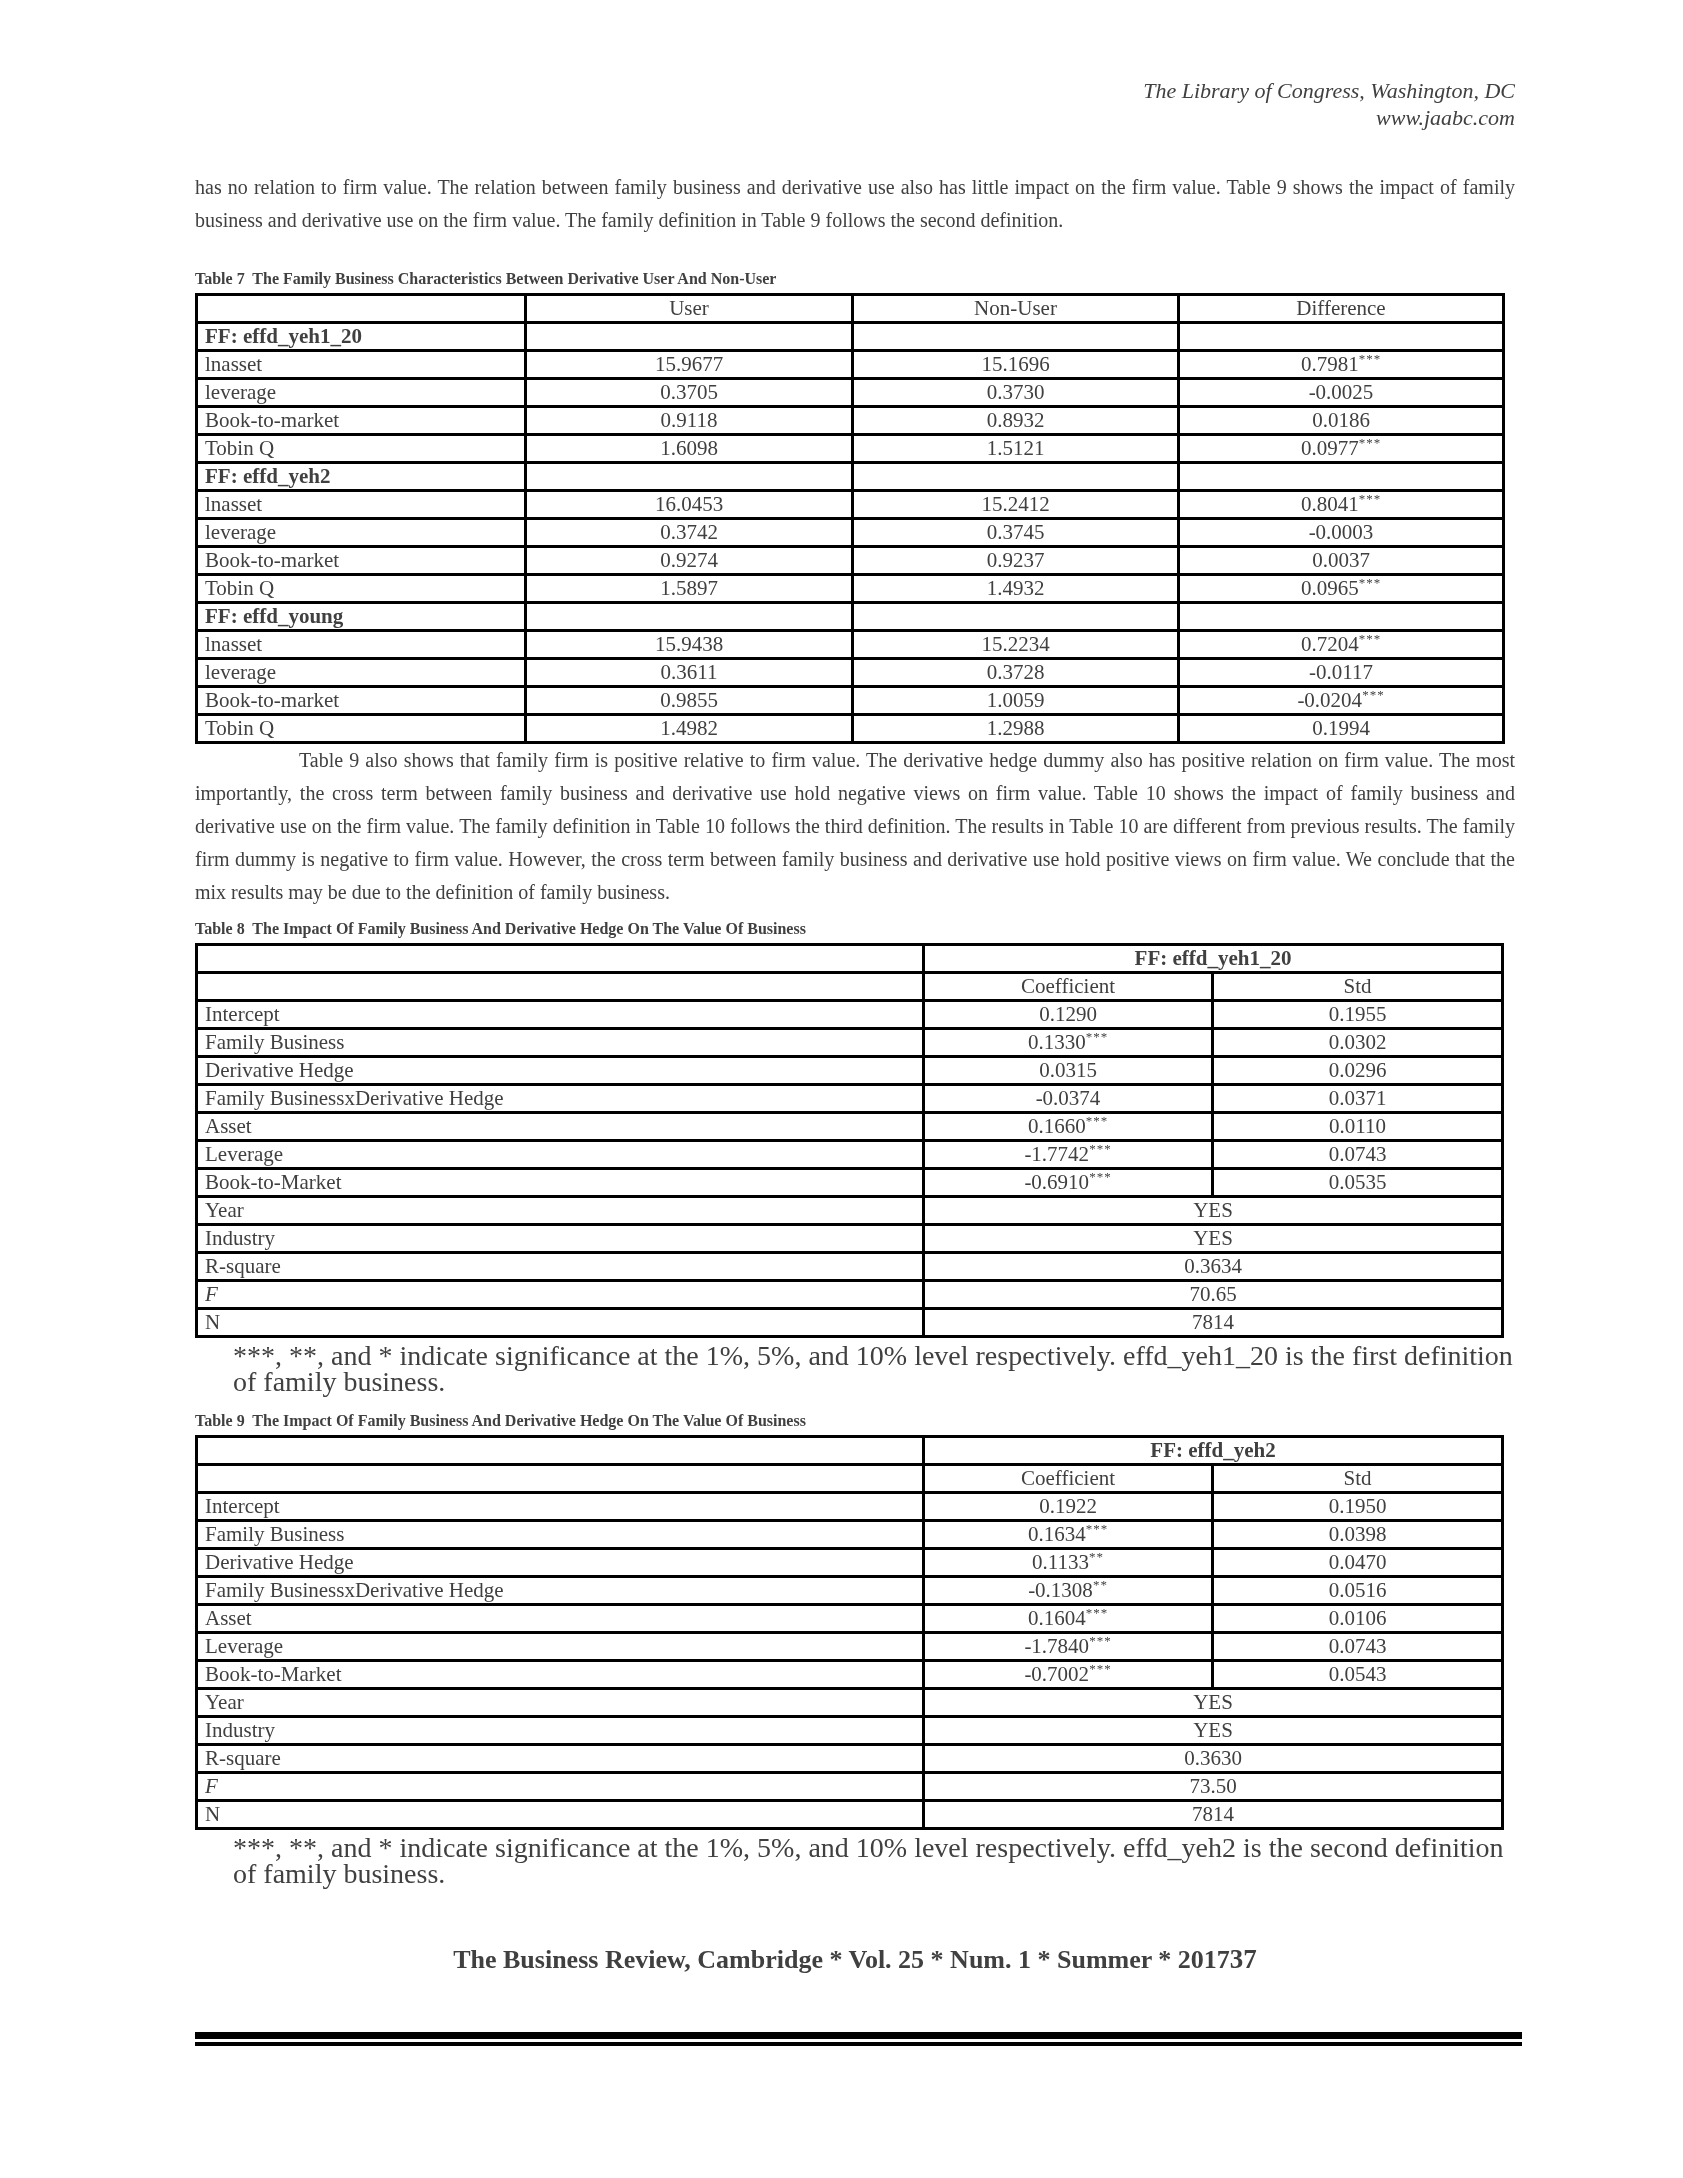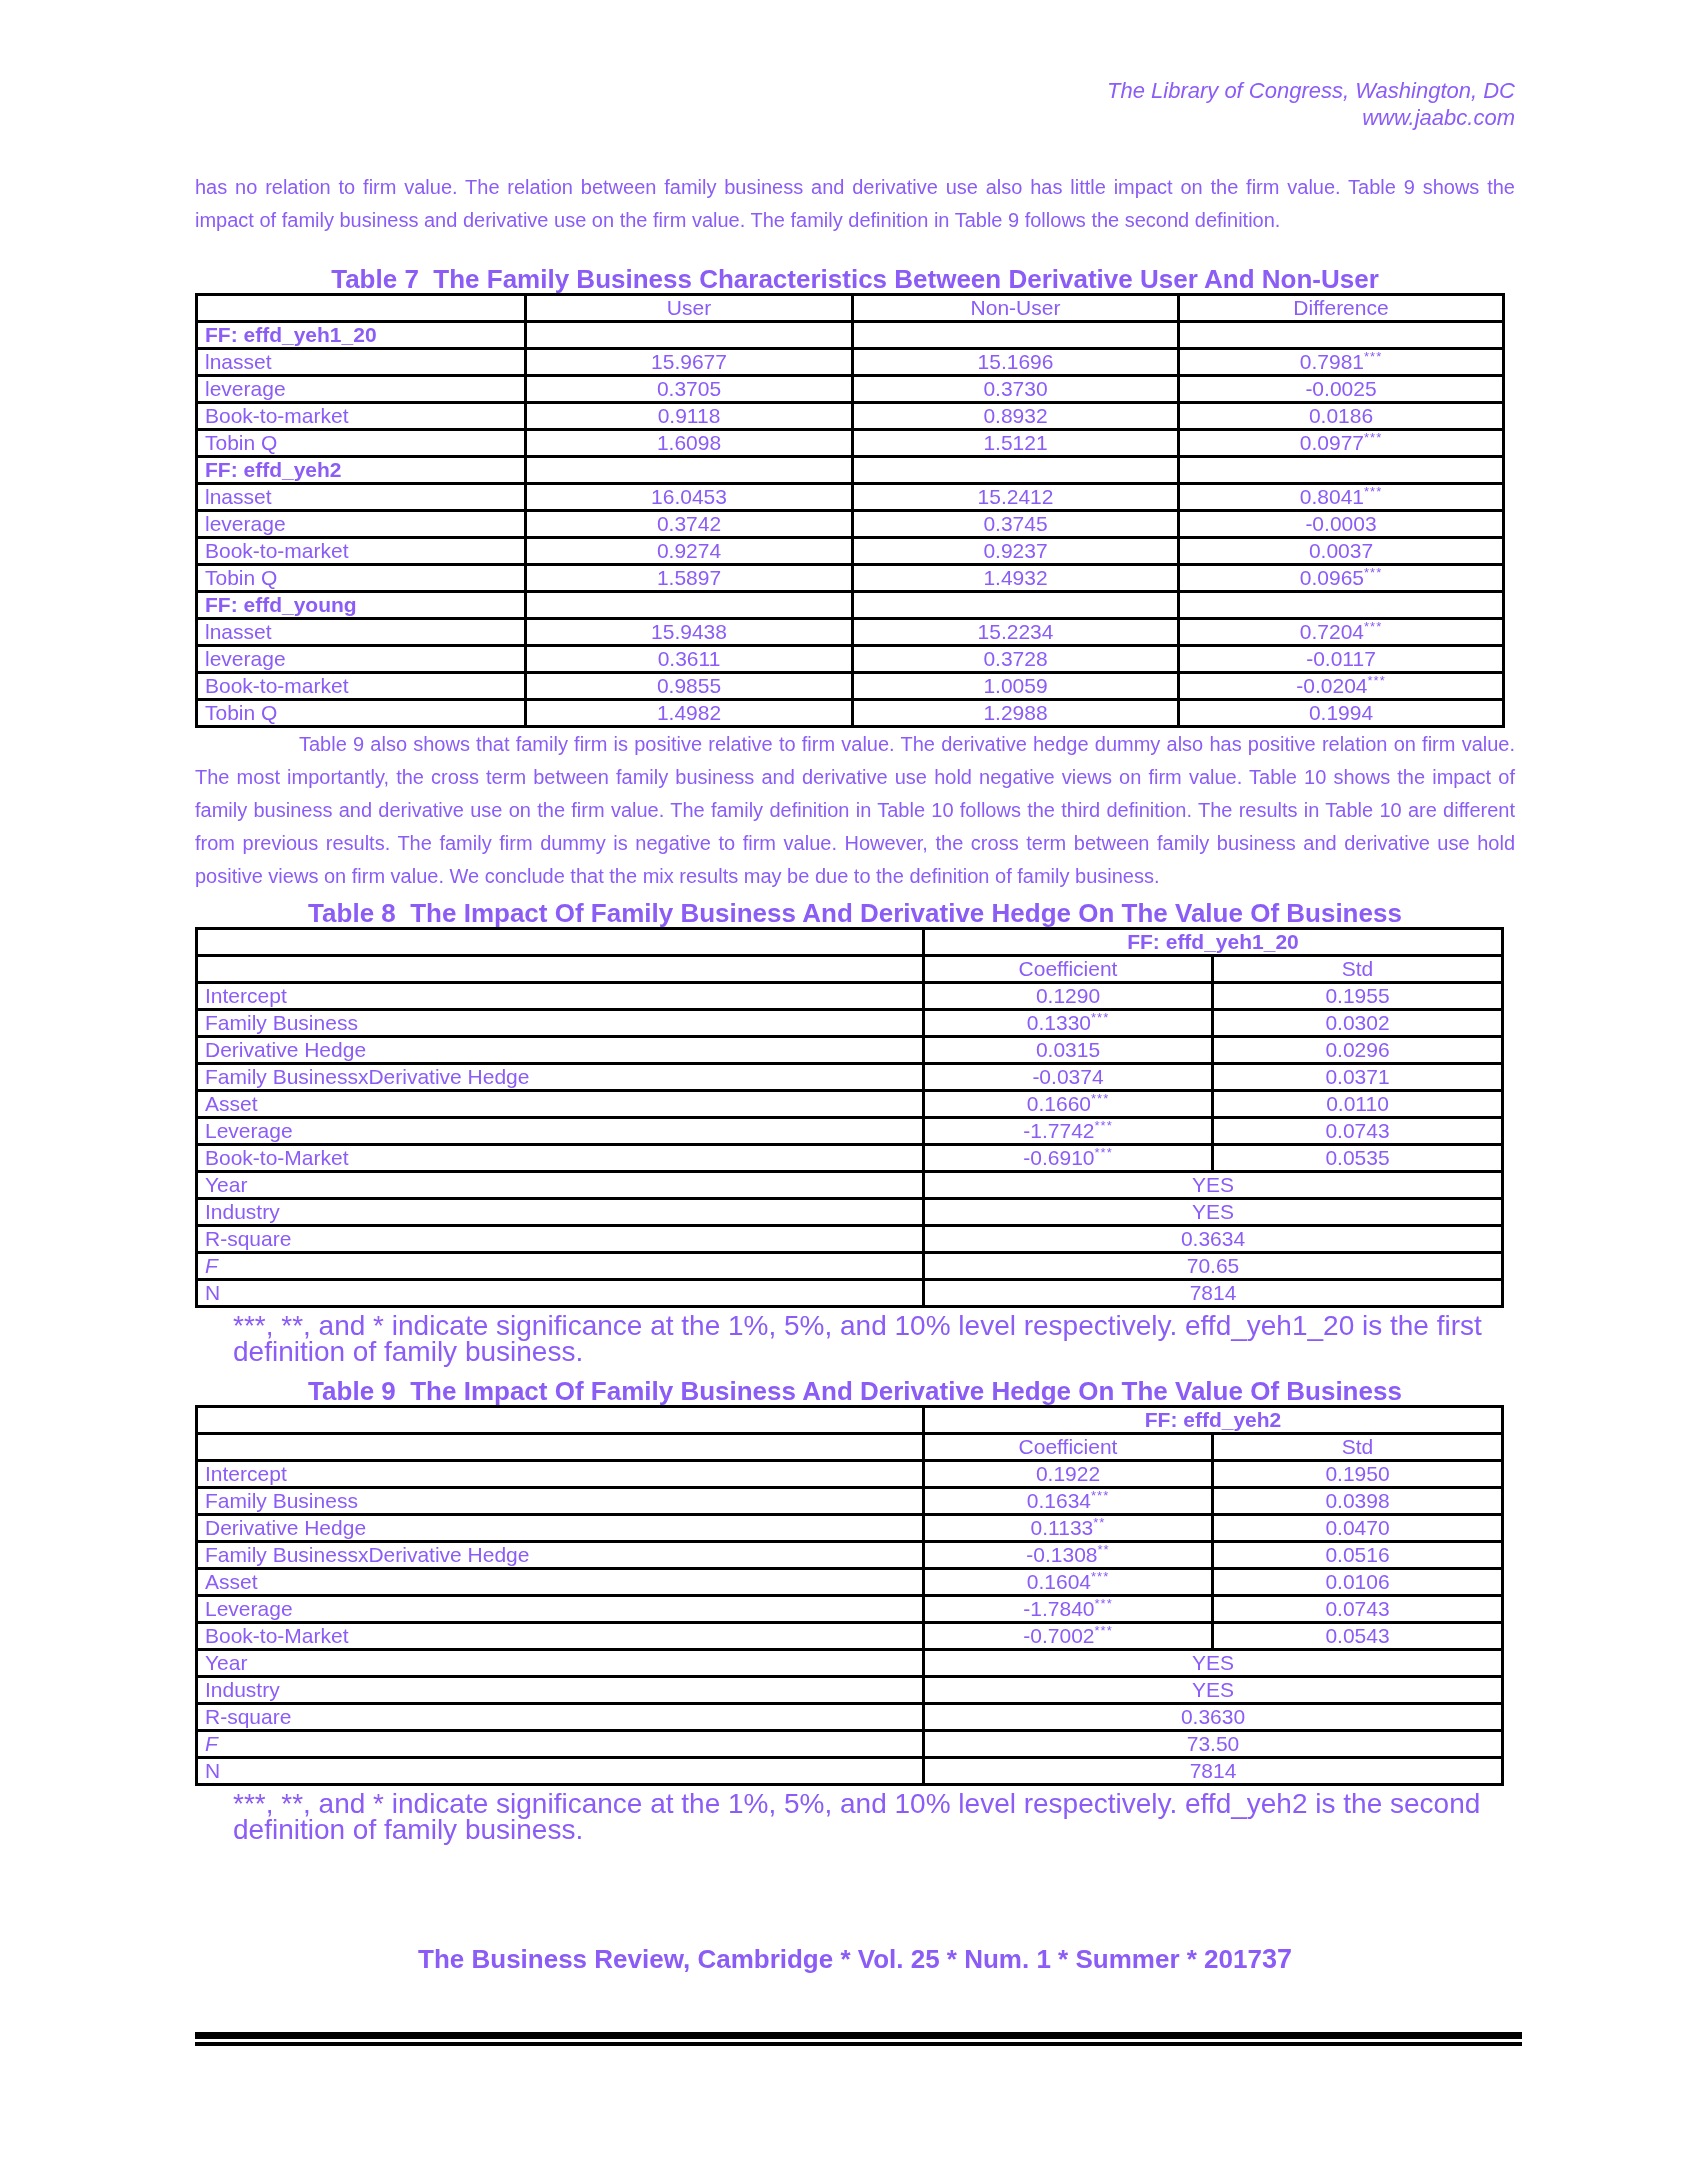--- a/index.html
+++ b/index.html
@@ -1,28 +1,28 @@
 <!DOCTYPE html>
 <html><head>
 <meta charset="utf-8">
 <style>
   html,body { margin:0; padding:0; background:#fff; }
   .page {
     position:relative; width:1683px; height:2178px; background:#ffffff;
-    font-family:Liberation Sans, sans-serif; color:#8b5cf6; overflow:hidden;
+    font-family:Liberation Serif, serif; color:#404040; overflow:hidden;
   }
   .content { position:absolute; left:195px; top:0; width:1320px; }
 
   .doc-header { margin-top:77px; text-align:right; font-style:italic; font-size:22px; line-height:27px; }
 
   .para { font-size:20px; line-height:33px; text-align:justify; }
   .para1 { margin-top:40px; }
   .para2 { margin-top:0; text-indent:104px; }
 
-  .tbl-title { font-weight:bold; font-size:26px; line-height:24px; text-align:center; white-space:pre-wrap; }
+  .tbl-title { font-weight:bold; font-size:16px; line-height:24px; text-align:left; white-space:pre-wrap; }
   .t7-title { margin-top:30px; }
   .t8-title { margin-top:8px; }
   .t9-title { margin-top:14px; }
 
   table { border-collapse:collapse; table-layout:fixed; width:1306px; font-size:21px; margin-top:2px; }
   td { border:3px solid #000; padding:0 7px; vertical-align:middle; overflow:hidden; white-space:nowrap; }
   .t7 td { height:23px; }
   .treg td { height:24px; }
   .lbl { text-align:left; }
   .num { text-align:center; }

